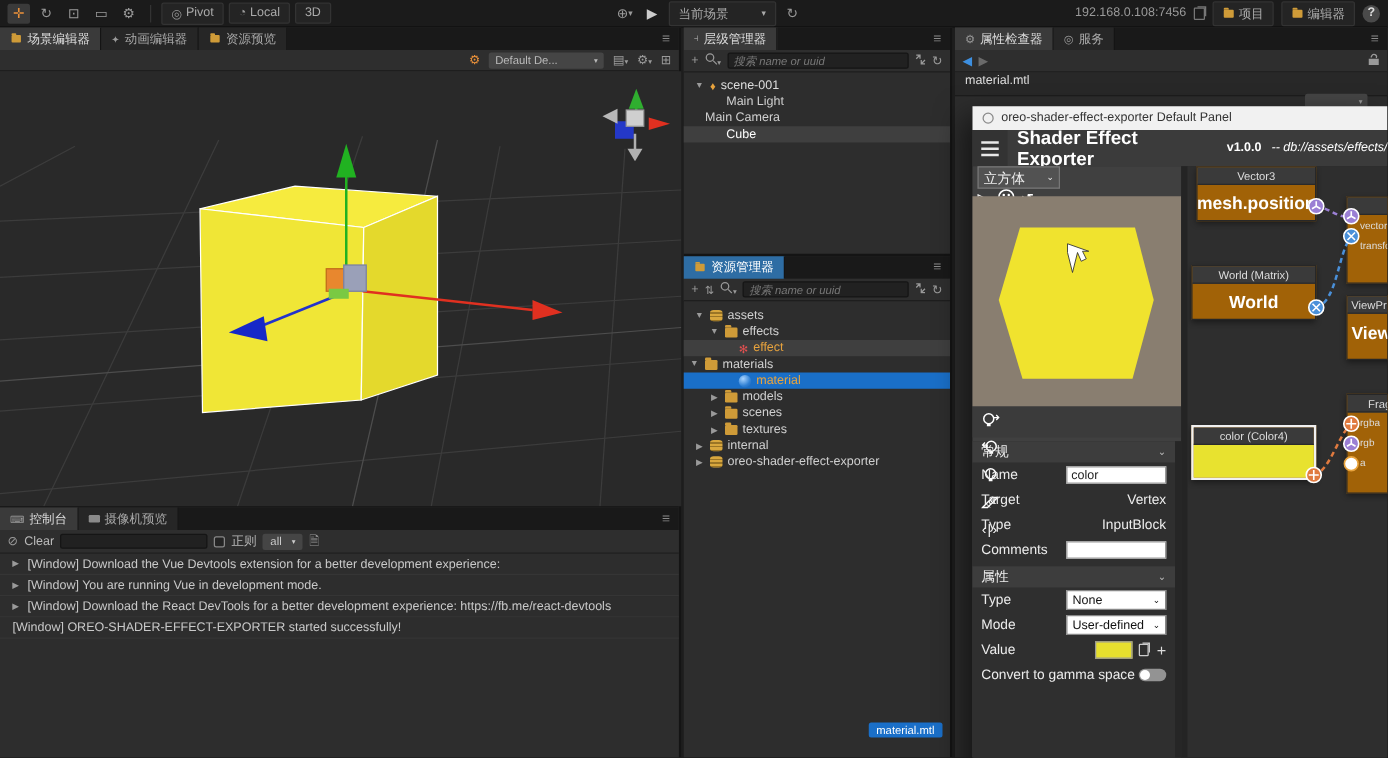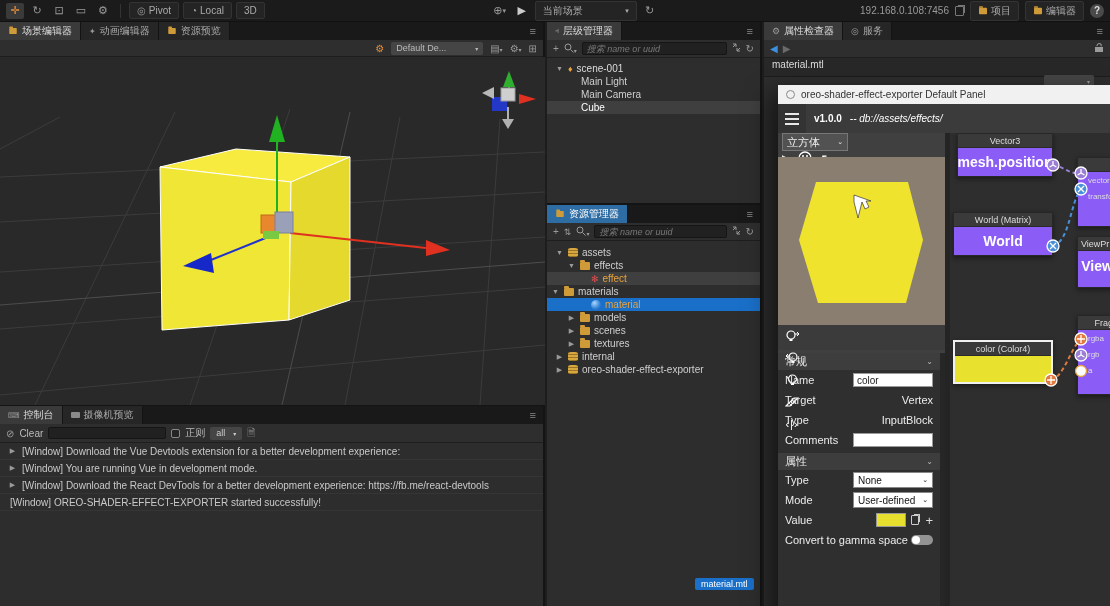--- a/index.html
+++ b/index.html
@@ -42,21 +42,21 @@
   .burger{width:28px;height:29px;background:#333;display:flex;flex-direction:column;justify-content:center;align-items:center;gap:3px}
   .burger i{display:block;width:14px;height:2px;background:#e8e8e8}
   .sect{height:17px;background:#3d3d3d;display:flex;align-items:center;padding:0 7px;color:#ececec;font-size:11px;justify-content:space-between;margin-top:3px}
   .prow{display:flex;align-items:center;height:20px;padding:0 7px;font-size:11px;color:#ececec}
   .winput{background:#fff;border:1px solid #999;height:14px;font-size:10px;color:#222;padding:0 3px;width:80px;font-style:normal}
   .wselect{background:#fff;border:1px solid #888;height:16px;display:flex;align-items:center;font-size:10px;color:#111;padding:0 4px;justify-content:space-between;width:80px}
   .tgl{width:22px;height:10px;border-radius:5px;background:#939393;position:relative;flex:none}
   .tgl::before{content:"";position:absolute;left:1px;top:1px;width:8px;height:8px;border-radius:50%;background:#fff}
   
   .gpane{position:absolute;left:167px;top:48px;width:165px;height:473px;background:#2e2e2e;overflow:hidden;border-left:5px solid #242424}
-  .gnode{position:absolute;background:#8b5cf6;border:1px solid #272727;box-shadow:0 2px 5px rgba(0,0,0,.45)}
+  .gnode{position:absolute;background:#a16207;border:1px solid #272727;box-shadow:0 2px 5px rgba(0,0,0,.45)}
   .gnode .hdr{background:#3a3a3a;font-size:9px;color:#ddd;text-align:center;height:14px;line-height:14px;border-bottom:1px solid #2a2a2a;overflow:hidden;white-space:nowrap}
   .gnode .nbody{font-size:14px;font-weight:bold;color:#fff;text-align:center;display:flex;align-items:center;justify-content:center}
   .gport-label{font-size:8px;color:#ddd;height:16px;display:flex;align-items:center;padding-left:10px;white-space:nowrap}
   .footico{width:22px;height:22px;display:flex;align-items:center;justify-content:center;border-radius:2px}
   .footico.on{background:#606060}
 </style>
 </head>
 <body>
 
 <div class="abs topbar">
@@ -73,21 +73,21 @@
   <div class="tbtn">
       <span class="tico">◔</span>
       <span>Local</span>
     </div>
   <div class="tbtn">
       <span>3D</span>
     </div>
   <div style="width:218px"></div>
   <div class="ticon">⊕<span style="font-size:7px">▾</span></div>
   <div class="ticon" style="color:#ccc">▶</div>
-  <div class="tbtn" style="width:102px;justify-content:space-between">
+  <div class="tbtn" style="width:86px;justify-content:space-between">
       <span>当前场景</span>
       <span style="font-size:7px">▾</span>
     </div>
   <div class="ticon">↻</div>
   <div style="margin-left:auto;display:flex;align-items:center;gap:6px">
     <span style="color:#9a9a9a;font-size:10px">192.168.0.108:7456</span>
     <span style="width:9px;height:10px;border:1px solid #777;border-radius:1px;box-shadow:2px -2px 0 -1px #777"></span>
     <div class="tbtn">
         <span class="fold" style="transform:scale(.8)"></span>
         <span>项目</span>
@@ -237,21 +237,21 @@
     </div>
     <div style="padding-top:4px">
       <div class="trow">
           <span class="caret">▼</span>
           <span style="color:#e8a33d;font-size:9px">♦</span>
           <span style="color:#ddd">scene-001</span>
         </div>
       <div class="trow" style="padding-left:34px">
           <span>Main Light</span>
         </div>
-      <div class="trow" style="padding-left:34px">
+      <div class="trow" style="padding-left:17px">
           <span>Main Camera</span>
         </div>
       <div class="trow sel-gray" style="padding-left:34px">
           <span style="color:#fff">Cube</span>
         </div>
     </div>
   </div>
 
   <div style="height:399px;position:relative">
     <div class="tabbar">
@@ -359,20 +359,21 @@
   <div class="win-title">
     <span style="width:9px;height:9px;border:1.5px solid #8a8a8a;border-radius:50%;display:inline-block"></span>
     <span>oreo-shader-effect-exporter Default Panel</span>
   </div>
   <div class="win-head">
     <div class="burger">
         <i></i>
         <i></i>
         <i></i>
       </div>
+    <span style="font-size:15px;font-weight:bold">Shader Effect Exporter</span>
     <span style="font-size:10px;font-weight:bold">v1.0.0</span>
     <span style="font-size:10px;font-style:italic;white-space:nowrap">-- db://assets/effects/</span>
   </div>
 
   <div class="abs" style="left:0;top:48px;width:167px;height:473px;background:#404040">
     <div class="row" style="height:24px;gap:9px;padding:0 4px">
       <div style="width:66px;height:18px;background:#525252;border:1px solid #777;display:flex;align-items:center;justify-content:space-between;padding:0 4px;color:#eee;font-size:11px">
           <span>立方体</span>
           <span style="font-size:7px">⌄</span>
         </div>

